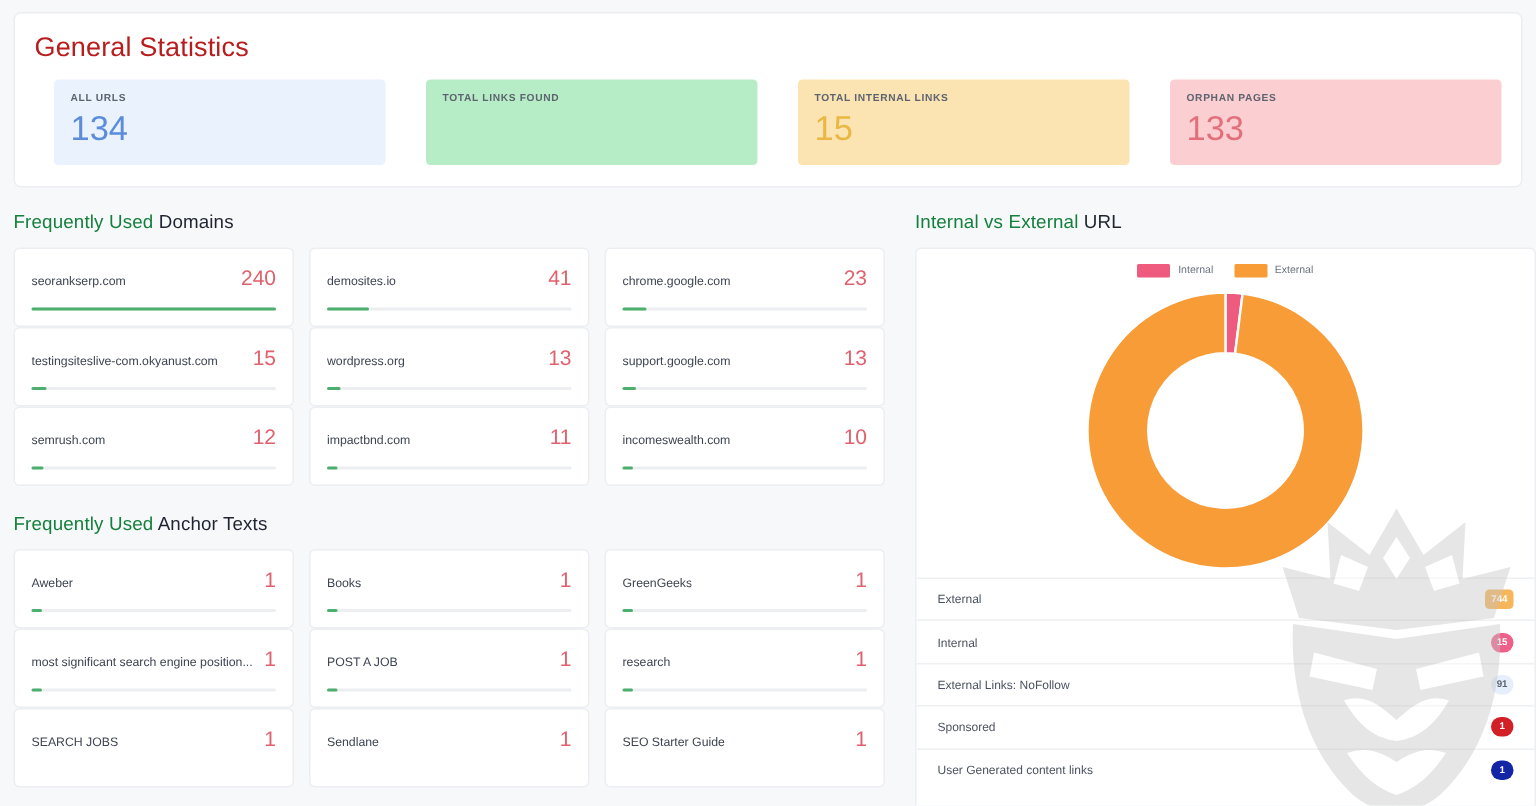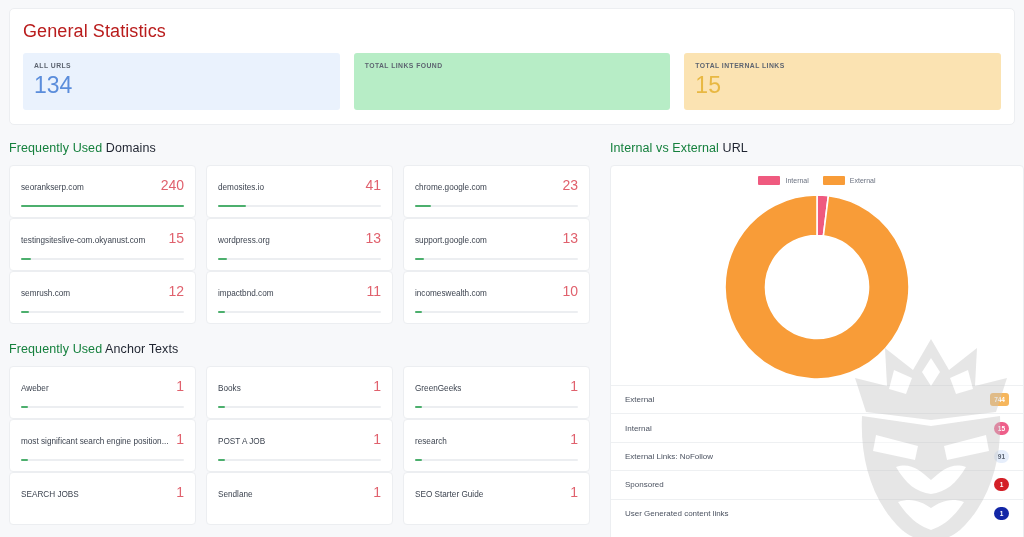--- a/index.html
+++ b/index.html
@@ -36,20 +36,21 @@
   }
   .gs-row {
     display: flex;
     gap: 14px;
   }
   .stat {
     flex: 1;
     border-radius: 3px;
     padding: 9px 11px 11px 11px;
     min-height: 57px;
+    margin-left: 13px;
   }
   .stat-label {
     font-size: 6.8px;
     letter-spacing: .45px;
     color: #5d6470;
     text-transform: uppercase;
     font-weight: 600;
     margin-bottom: 4px;
   }
   .stat-value {
@@ -215,20 +216,24 @@
 
       <div class="stat green">
         <div class="stat-label">TOTAL LINKS FOUND</div>
       </div>
 
       <div class="stat yellow">
         <div class="stat-label">TOTAL INTERNAL LINKS</div>
         <div class="stat-value">15</div>
       </div>
 
+      <div class="stat red">
+        <div class="stat-label">ORPHAN PAGES</div>
+        <div class="stat-value">133</div>
+      </div>
 
     </div>
   </section>
 
   <div class="body-cols">
 
     <div class="col-left">
 
       <div class="sec-title">
         <span class="accent">Frequently Used</span><span> Domains</span>

